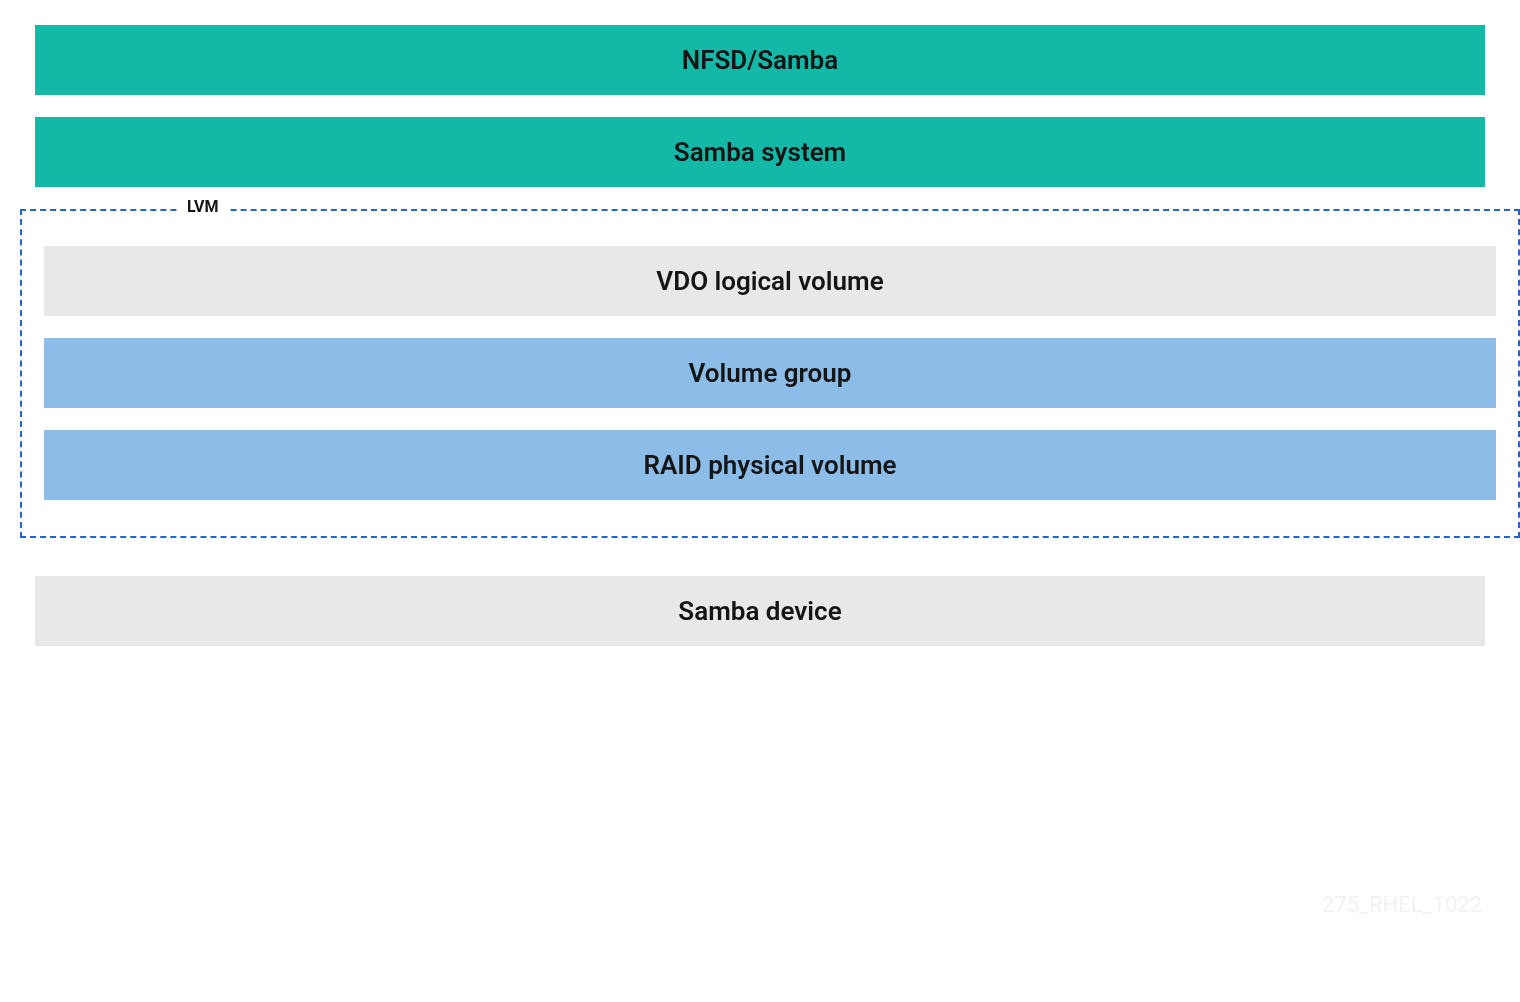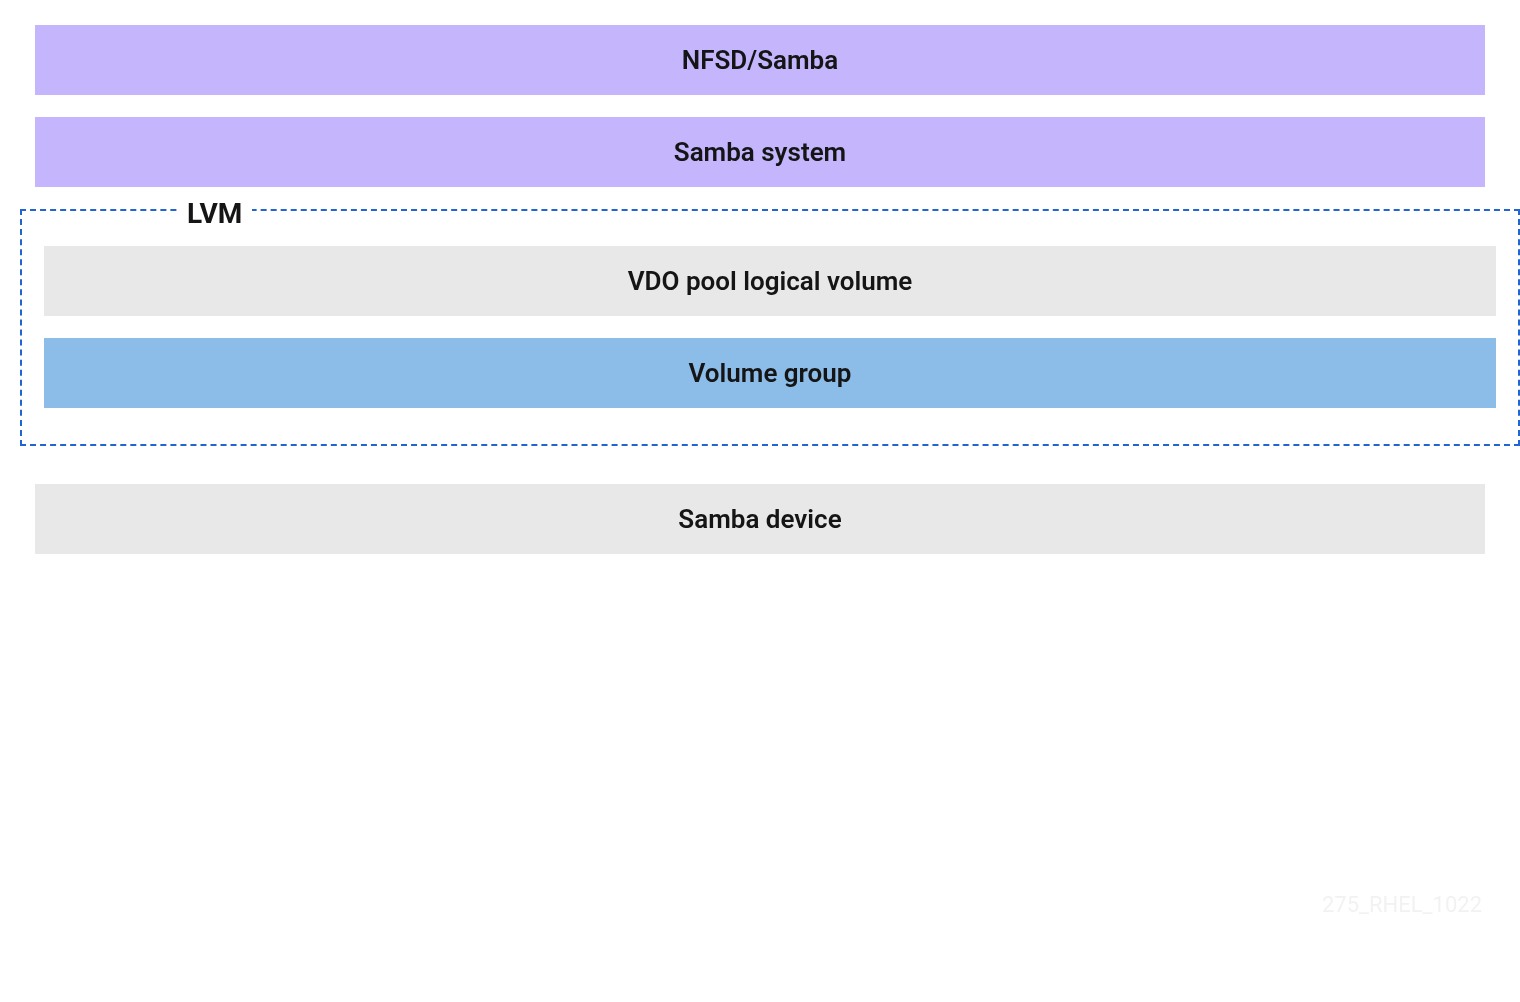--- a/index.html
+++ b/index.html
@@ -20,21 +20,21 @@
       height: 70px;
       display: flex;
       align-items: center;
       justify-content: center;
       font-size: 26px;
       font-weight: 600;
       color: #151515;
       margin-bottom: 22px;
     }
     .layer-lightblue {
-      background-color: #c4b5fd;
+      background-color: #14b8a6;
     }
     .layer-gray {
       background-color: #e8e8e8;
     }
     .layer-blue {
       background-color: #8cbde8;
       justify-content: center;
     }
     .lvm-container {
       position: relative;
@@ -43,21 +43,21 @@
       margin-left: -15px;
       padding: 35px 22px 14px 22px;
       margin-bottom: 38px;
     }
     .lvm-label {
       position: absolute;
       top: -14px;
       left: 155px;
       background: #ffffff;
       padding: 0 10px;
-      font-size: 28px;
+      font-size: 16px;
       font-weight: 700;
       color: #151515;
     }
     .lvm-container .layer {
       width: 1452px;
     }
     .footer-id {
       position: absolute;
       bottom: 85px;
       right: 38px;
@@ -73,29 +73,32 @@
   <span>NFSD/Samba</span>
 </div>
 
 <div class="layer layer-lightblue">
   <span>Samba system</span>
 </div>
 
 <div class="lvm-container">
   <div class="lvm-label">LVM</div>
 
+  <div class="layer layer-gray">
+    <span>VDO logical volume</span>
+  </div>
 
-  <div class="layer layer-gray">
-    <span>VDO pool logical volume</span>
-  </div>
 
 
   <div class="layer layer-blue">
     <span>Volume group</span>
   </div>
 
+  <div class="layer layer-blue">
+    <span>RAID physical volume</span>
+  </div>
 </div>
 
 <div class="layer layer-gray">
   <span>Samba device</span>
 </div>
 
 <div class="footer-id">275_RHEL_1022</div>
 
 </body></html>

